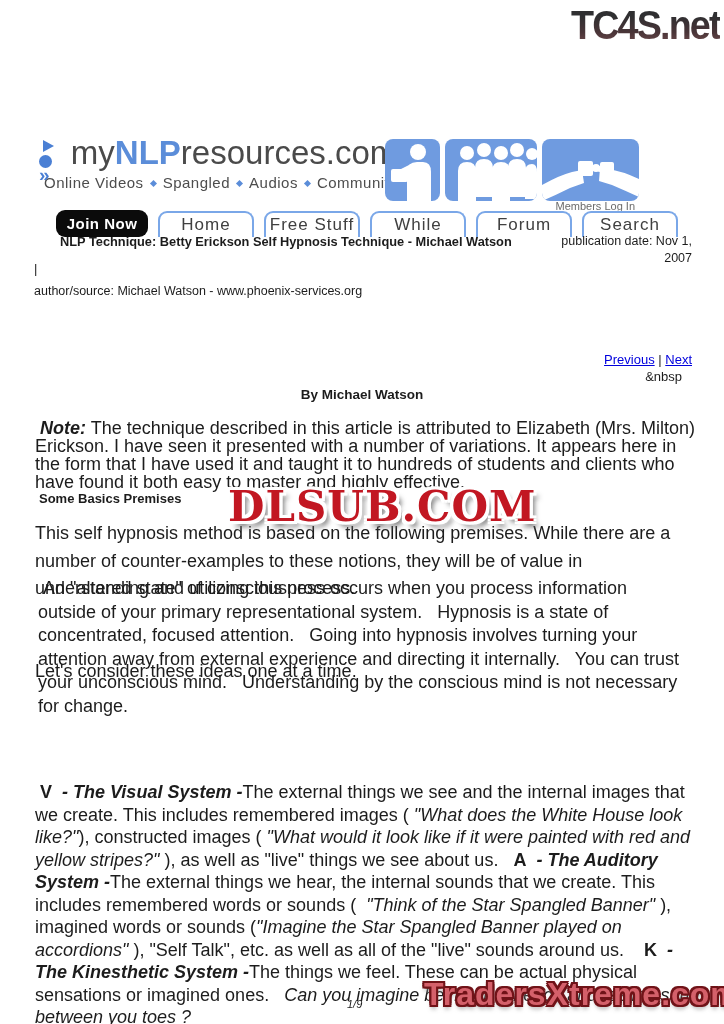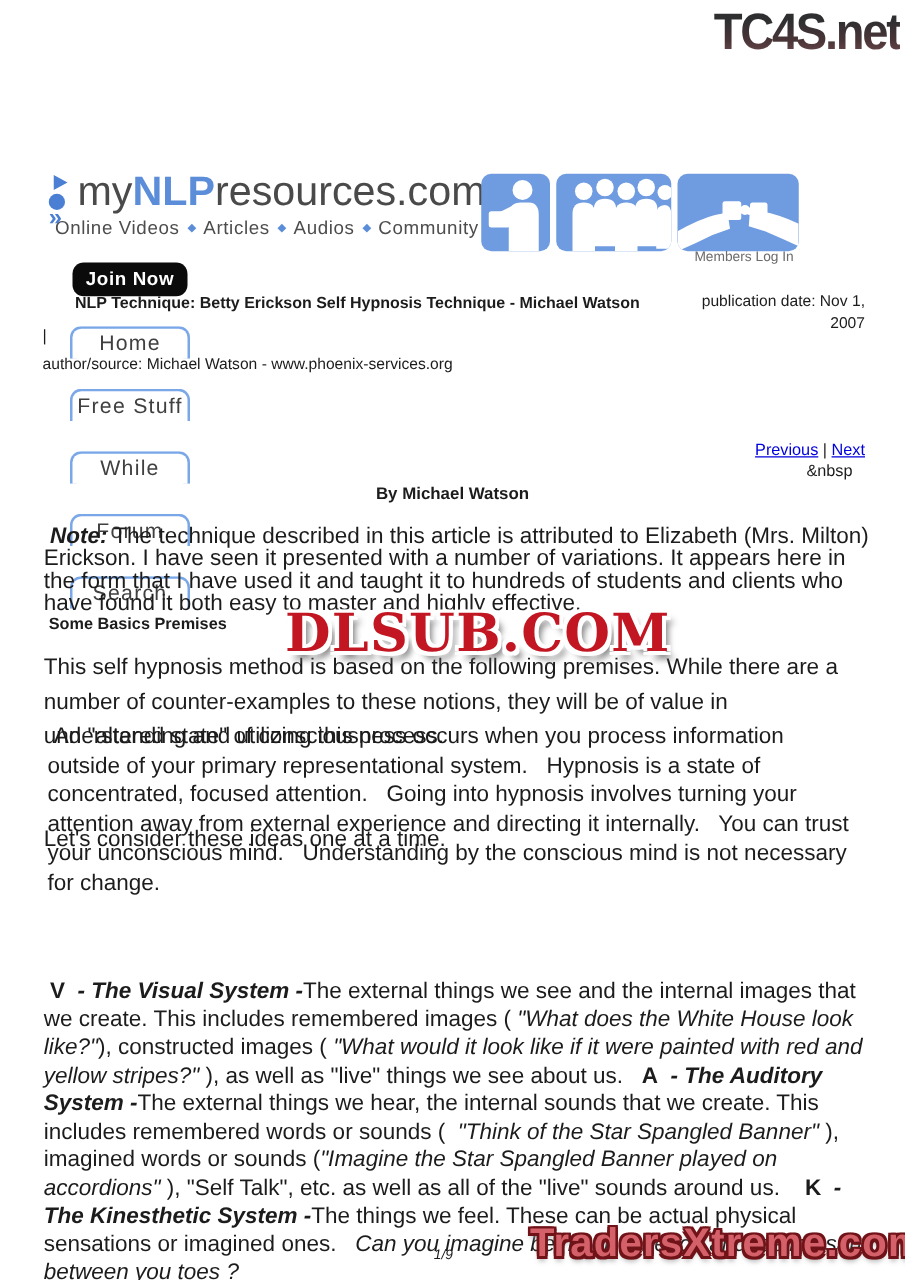--- a/index.html
+++ b/index.html
@@ -37,21 +37,21 @@
   .li-ff{color:#4a7fd4;font-weight:bold;font-size:19px;line-height:14px;margin-left:3px;}
   .logo-text{margin-left:26px;font-size:33px;letter-spacing:0;color:#4a4a4a;line-height:38px;white-space:nowrap;text-align:right;}
   .logo-accent{color:#5b8dd9;font-weight:bold;}
   .logo-tagline{margin-left:8px;margin-top:2px;font-size:15px;color:#4d4d4d;letter-spacing:.5px;white-space:nowrap;}
   .diamond{display:inline-block;width:5px;height:5px;background:#5b8dd9;transform:rotate(45deg);margin:0 7px 2px 7px;vertical-align:middle;}
   .photo-boxes{position:absolute;left:385px;top:139px;display:flex;gap:5px;}
   .pbox{height:62px;background:#6f9be0;border-radius:8px;display:flex;align-items:center;justify-content:center;overflow:hidden;}
   .pbox1{width:55px;}.pbox2{width:92px;}.pbox3{width:97px;}
   .members-login{position:absolute;left:385px;top:200px;width:250px;text-align:right;font-size:11px;color:#6b6b6b;cursor:pointer;}
   
-  .nav-row{position:absolute;left:56px;top:210px;display:flex;gap:24px;align-items:center;flex-direction:column;}
+  .nav-row{position:absolute;left:56px;top:210px;display:flex;gap:10px;align-items:flex-end;}
   .join-btn{width:92px;height:27px;background:#0b0b0b;color:#fff;font-weight:bold;font-size:15px;border-radius:9px;display:flex;align-items:center;justify-content:center;letter-spacing:.5px;cursor:pointer;}
   .tab{width:92px;height:24px;border:2px solid #7aa7e8;border-bottom:none;border-radius:9px 9px 0 0;background:#fff;color:#404040;font-size:17px;letter-spacing:1px;display:flex;align-items:center;justify-content:center;cursor:pointer;}
   
   .title-row{position:absolute;left:60px;top:233px;width:632px;font-size:12.5px;line-height:17px;z-index:3;}
   .pubdate{float:right;width:152px;text-align:right;font-weight:normal;}
   .art-title{font-weight:bold;font-size:12.8px;}
   .sep-line{position:absolute;left:34px;top:261px;font-size:13px;}
   .author-line{position:absolute;left:34px;top:284px;font-size:12.5px;}
   .prevnext{position:absolute;top:352px;right:32px;font-size:13px;}
   .prevnext a{color:#0000dd;text-decoration:underline;cursor:pointer;}
@@ -75,21 +75,21 @@
 
   <div class="tc4s">TC4S.net</div>
 
   <div class="logo-block">
     <div class="logo-icons">
       <div class="li-play"></div>
       <div class="li-dot"></div>
       <div class="li-ff">»</div>
     </div>
     <div class="logo-text"><span>my</span><span class="logo-accent">NLP</span><span>resources.com</span></div>
-    <div class="logo-tagline"><span>Online Videos</span><span class="diamond"></span><span>Articles</span><span class="diamond"></span><span>Audios</span><span class="diamond"></span><span>Community</span></div>
+    <div class="logo-tagline"><span>Online Videos</span><span class="diamond"></span><span>Spangled</span><span class="diamond"></span><span>Audios</span><span class="diamond"></span><span>Community</span></div>
   </div>
 
   <div class="photo-boxes">
     <div class="pbox pbox1">
       <svg width="55" height="62" viewBox="0 0 55 62">
         <circle cx="33" cy="13" r="8" fill="#fff"></circle>
         <path d="M22 62 L22 33 Q22 23 32 23 L38 23 Q46 23 46 33 L46 62 Z" fill="#fff"></path>
         <rect x="6" y="30" width="17" height="13" rx="2" fill="#fff"></rect>
         <path d="M26 25 L14 31 L16 40 L28 35 Z" fill="#fff"></path>
       </svg>

